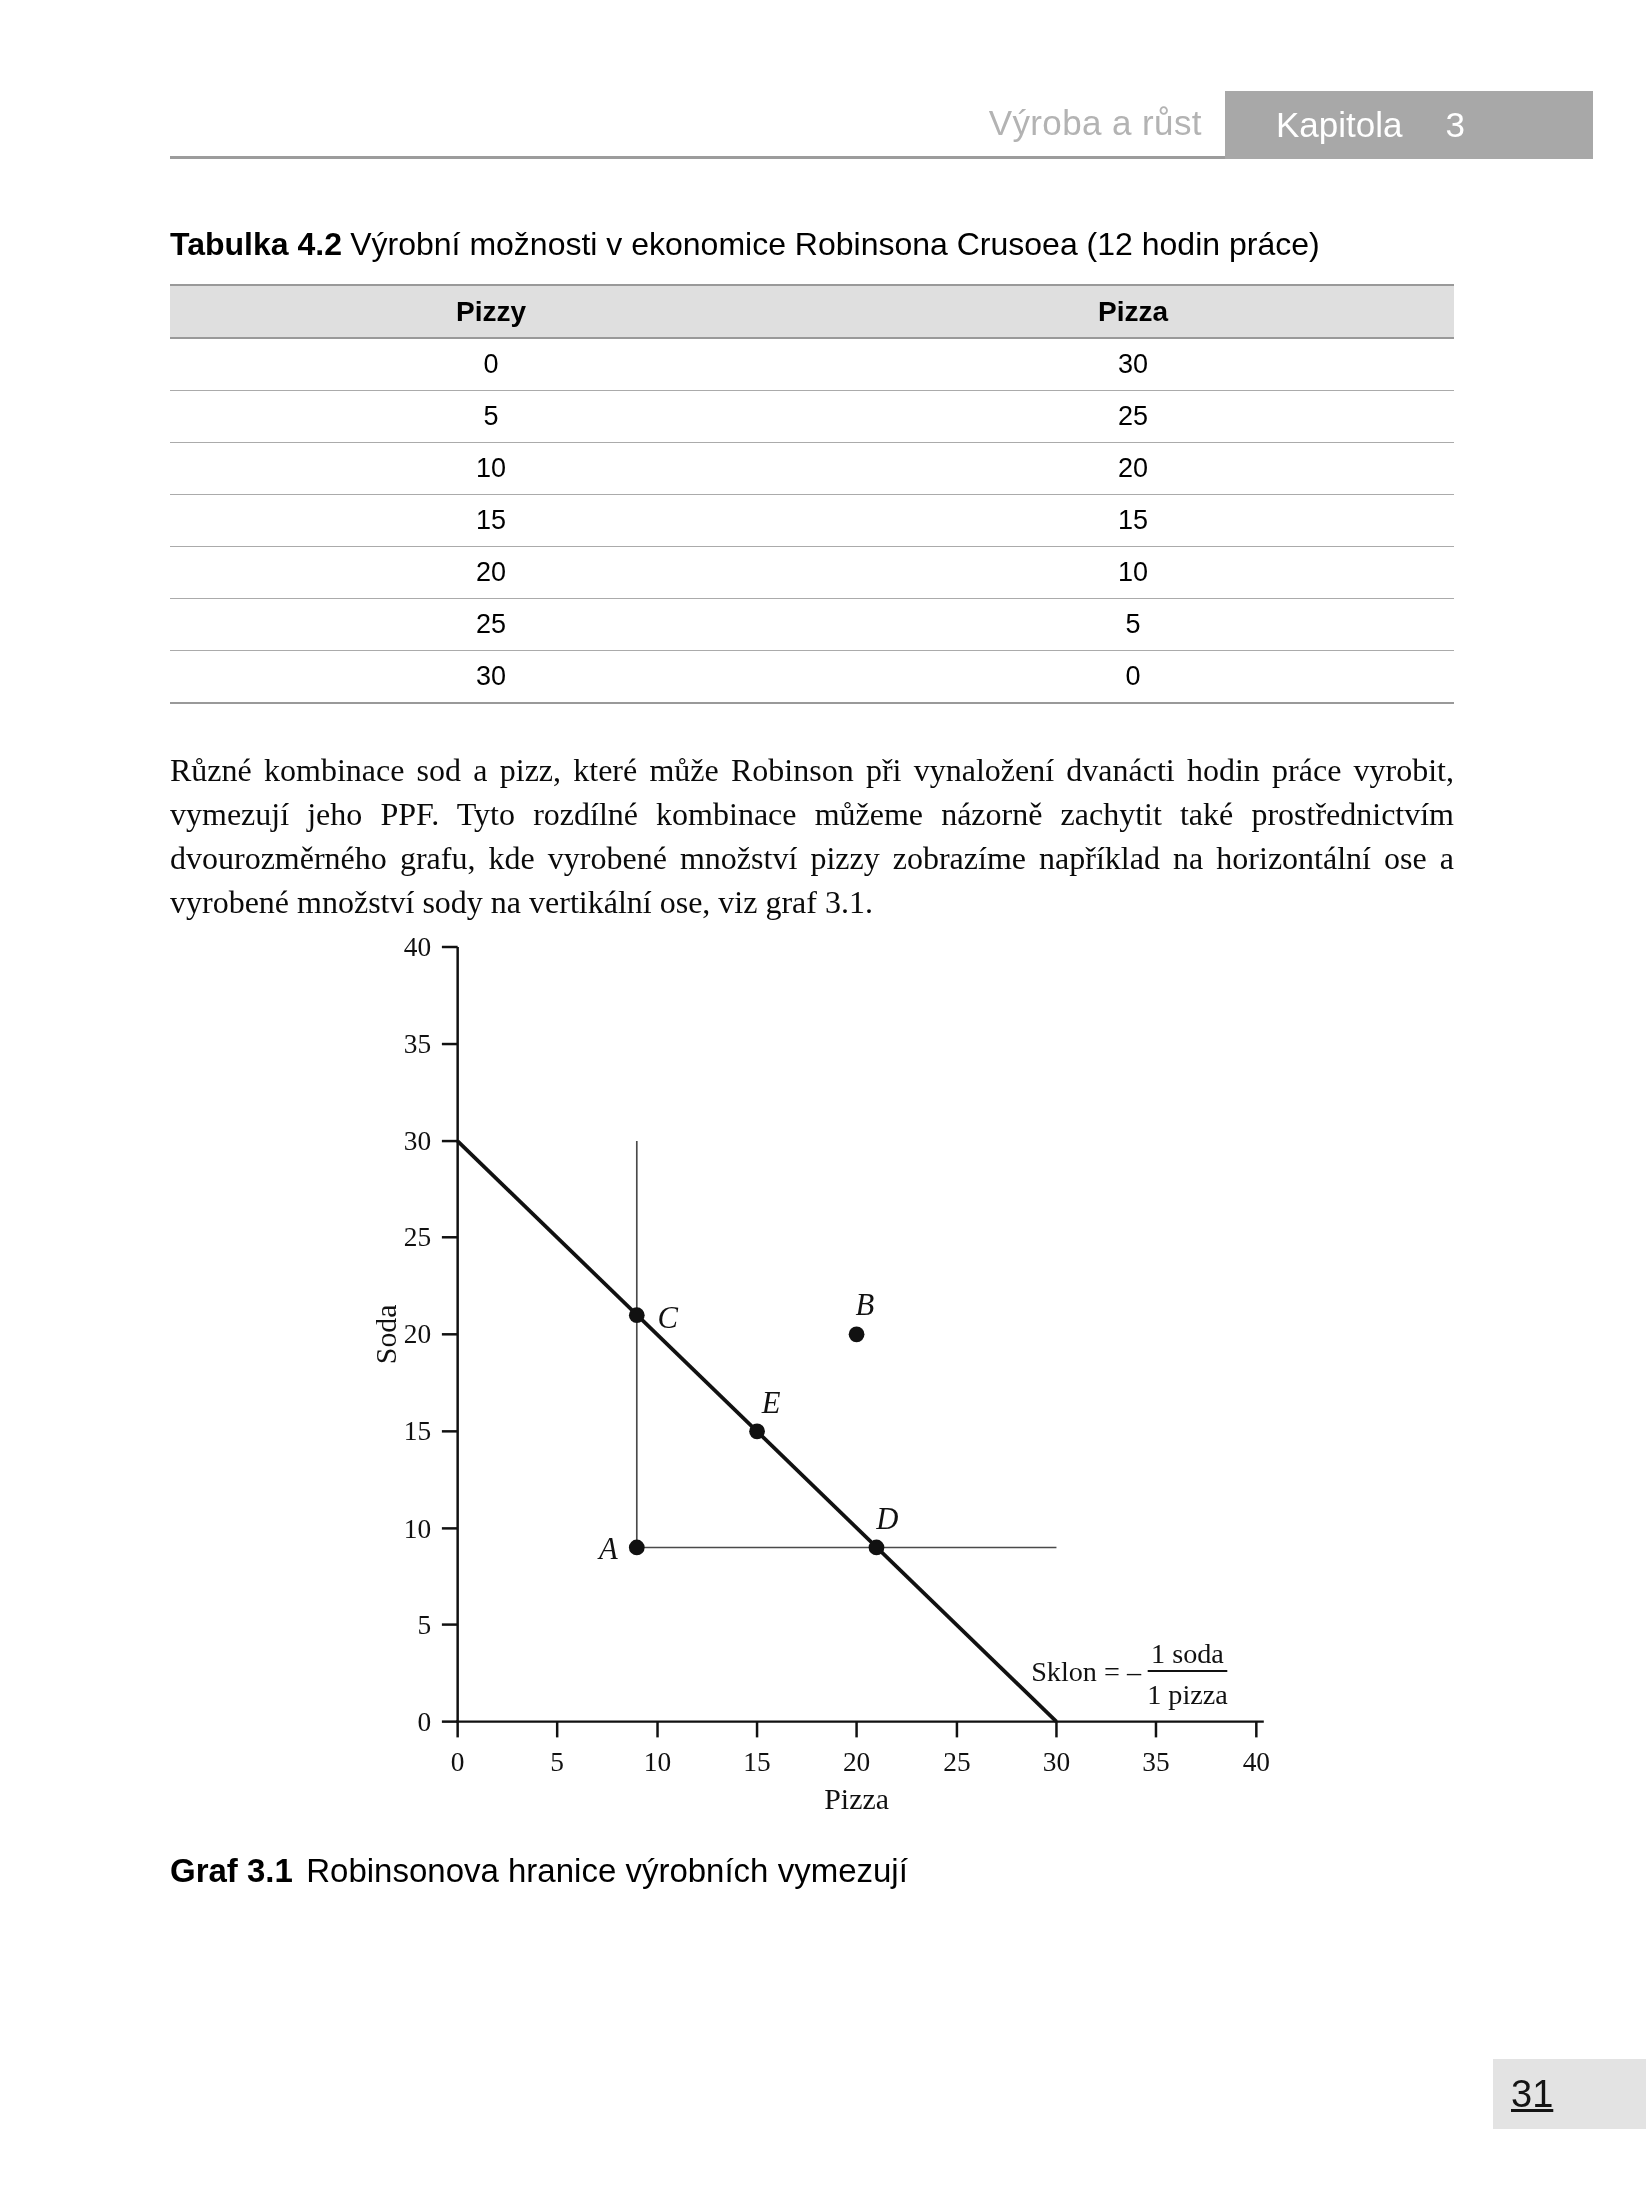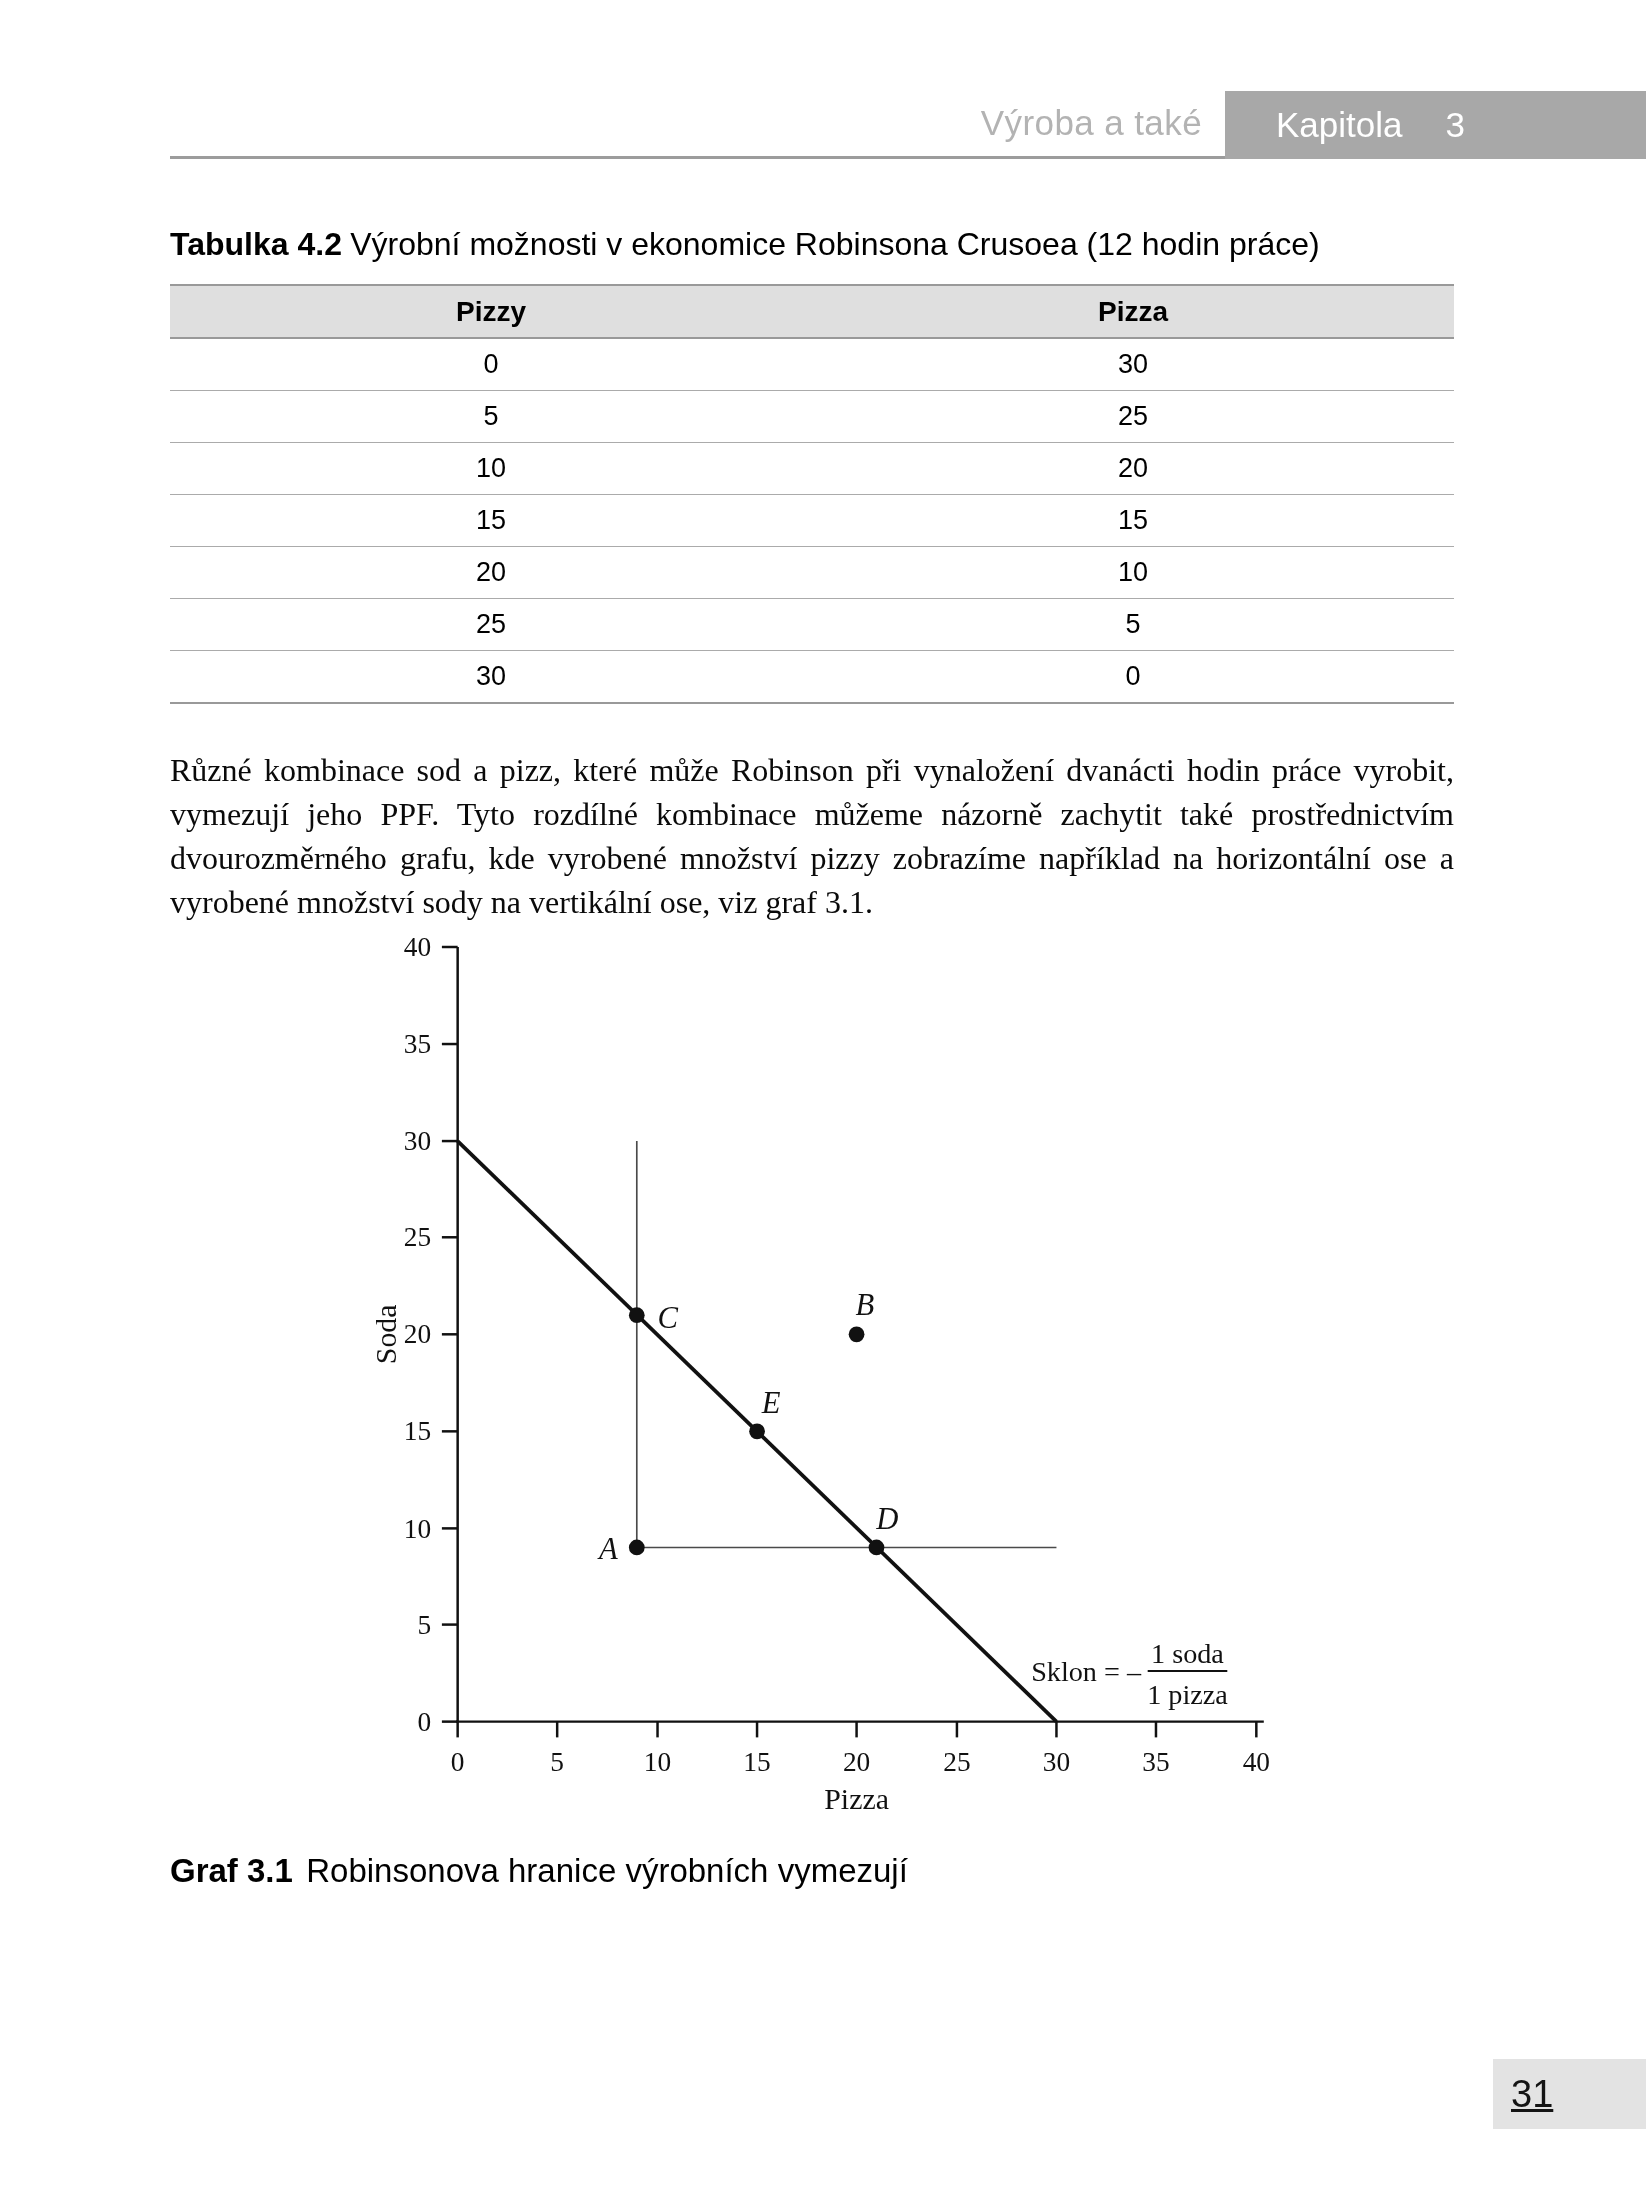--- a/index.html
+++ b/index.html
@@ -10,21 +10,21 @@
   
   .running-head{
     position:absolute;top:91px;left:0;right:0;height:68px;
   }
   .section-title{
     position:absolute;right:444px;top:11.6px;
     font-family:"Liberation Sans",sans-serif;font-size:35px;color:#b3b3b3;
     letter-spacing:0.4px;
   }
   .chapter-tab{
-    position:absolute;left:1225px;top:0;width:421px;height:68px;
+    position:absolute;left:1225px;top:0;width:368px;height:68px;
     background:#a8a8a8;color:#ffffff;
     font-family:"Liberation Sans",sans-serif;font-size:35px;
     display:flex;align-items:center;
   }
   .chapter-tab .chap-word{margin-left:51px;}
   .chapter-tab .chap-num{margin-left:43px;}
   .head-rule{
     position:absolute;left:170px;top:156px;width:1055px;height:3.3px;background:#9c9c9c;
   }
   
@@ -74,21 +74,21 @@
     font-family:"Liberation Sans",sans-serif;font-size:38px;color:#141414;
   }
   .page-num-box span{margin-left:18px;text-decoration:underline;}
 </style>
 </head>
 <body>
 
 <div class="page">
 
   <div class="running-head">
-    <span class="section-title">Výroba a také</span>
+    <span class="section-title">Výroba a růst</span>
     <div class="chapter-tab">
       <span class="chap-word">Kapitola</span>
       <span class="chap-num">3</span>
     </div>
   </div>
   <div class="head-rule"></div>
 
   <div class="table-title">
     <b>Tabulka 4.2</b><span>Výrobní možnosti v ekonomice Robinsona Crusoea (12 hodin práce)</span>
   </div>

